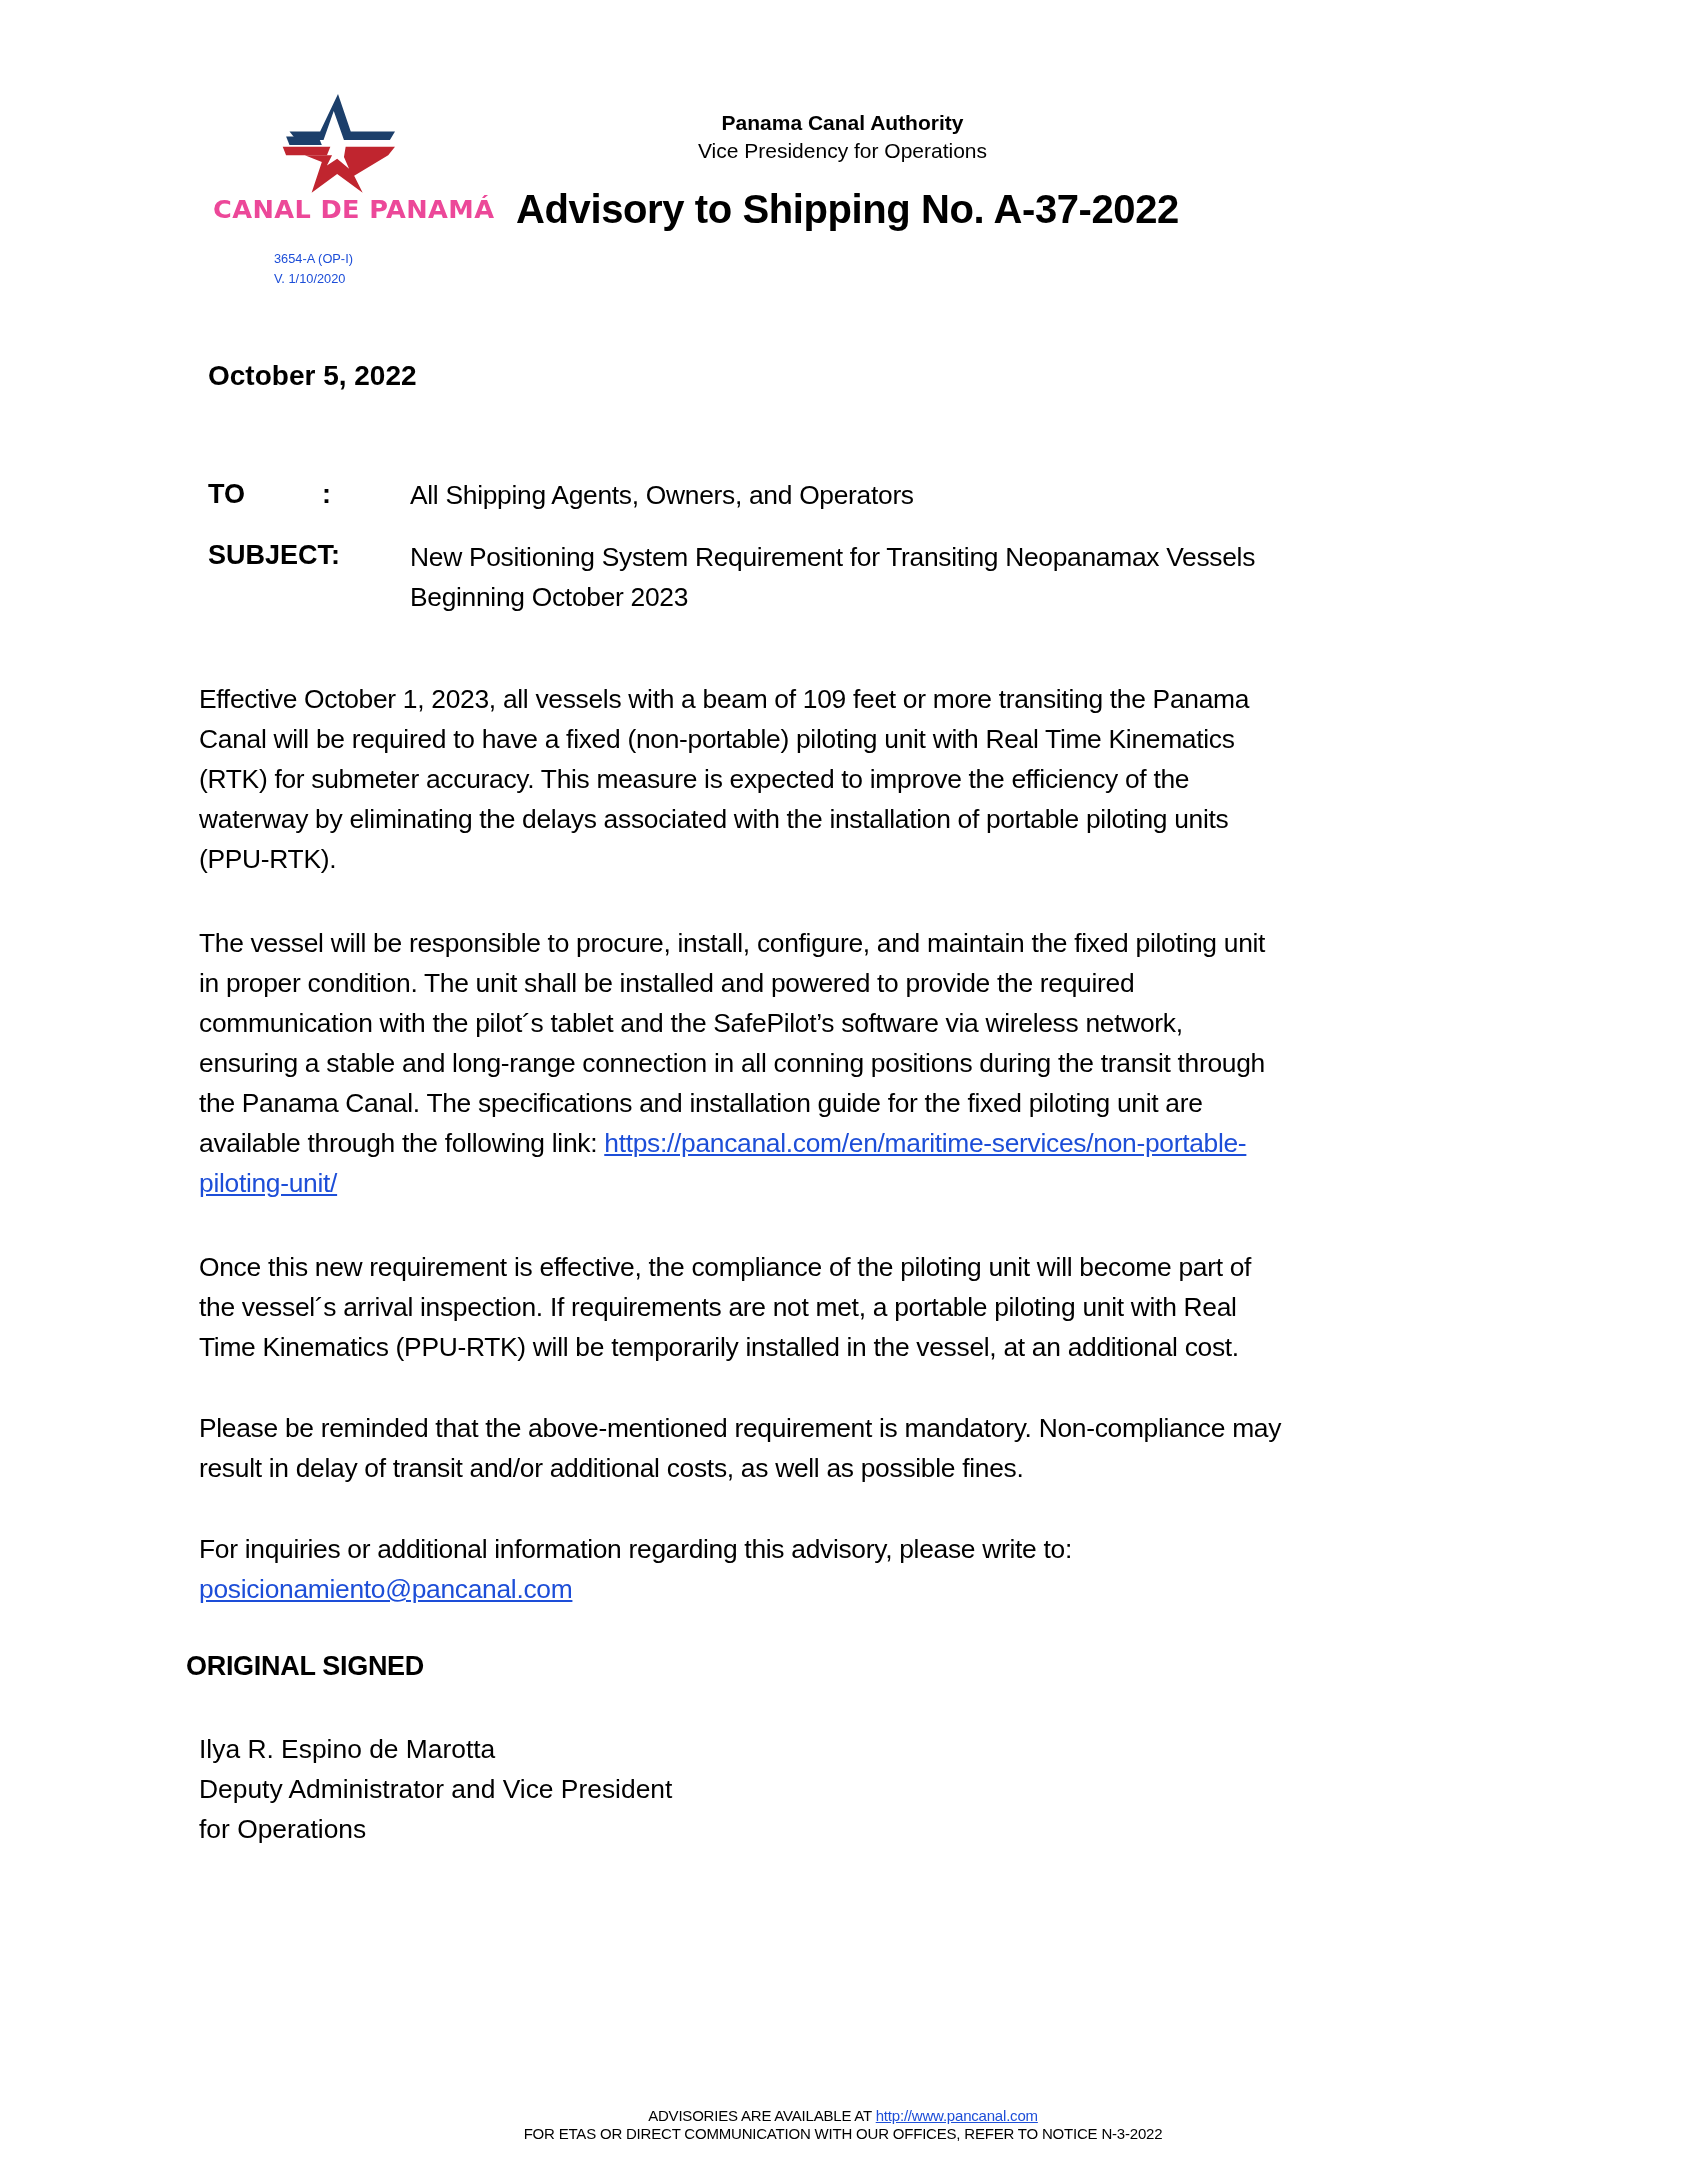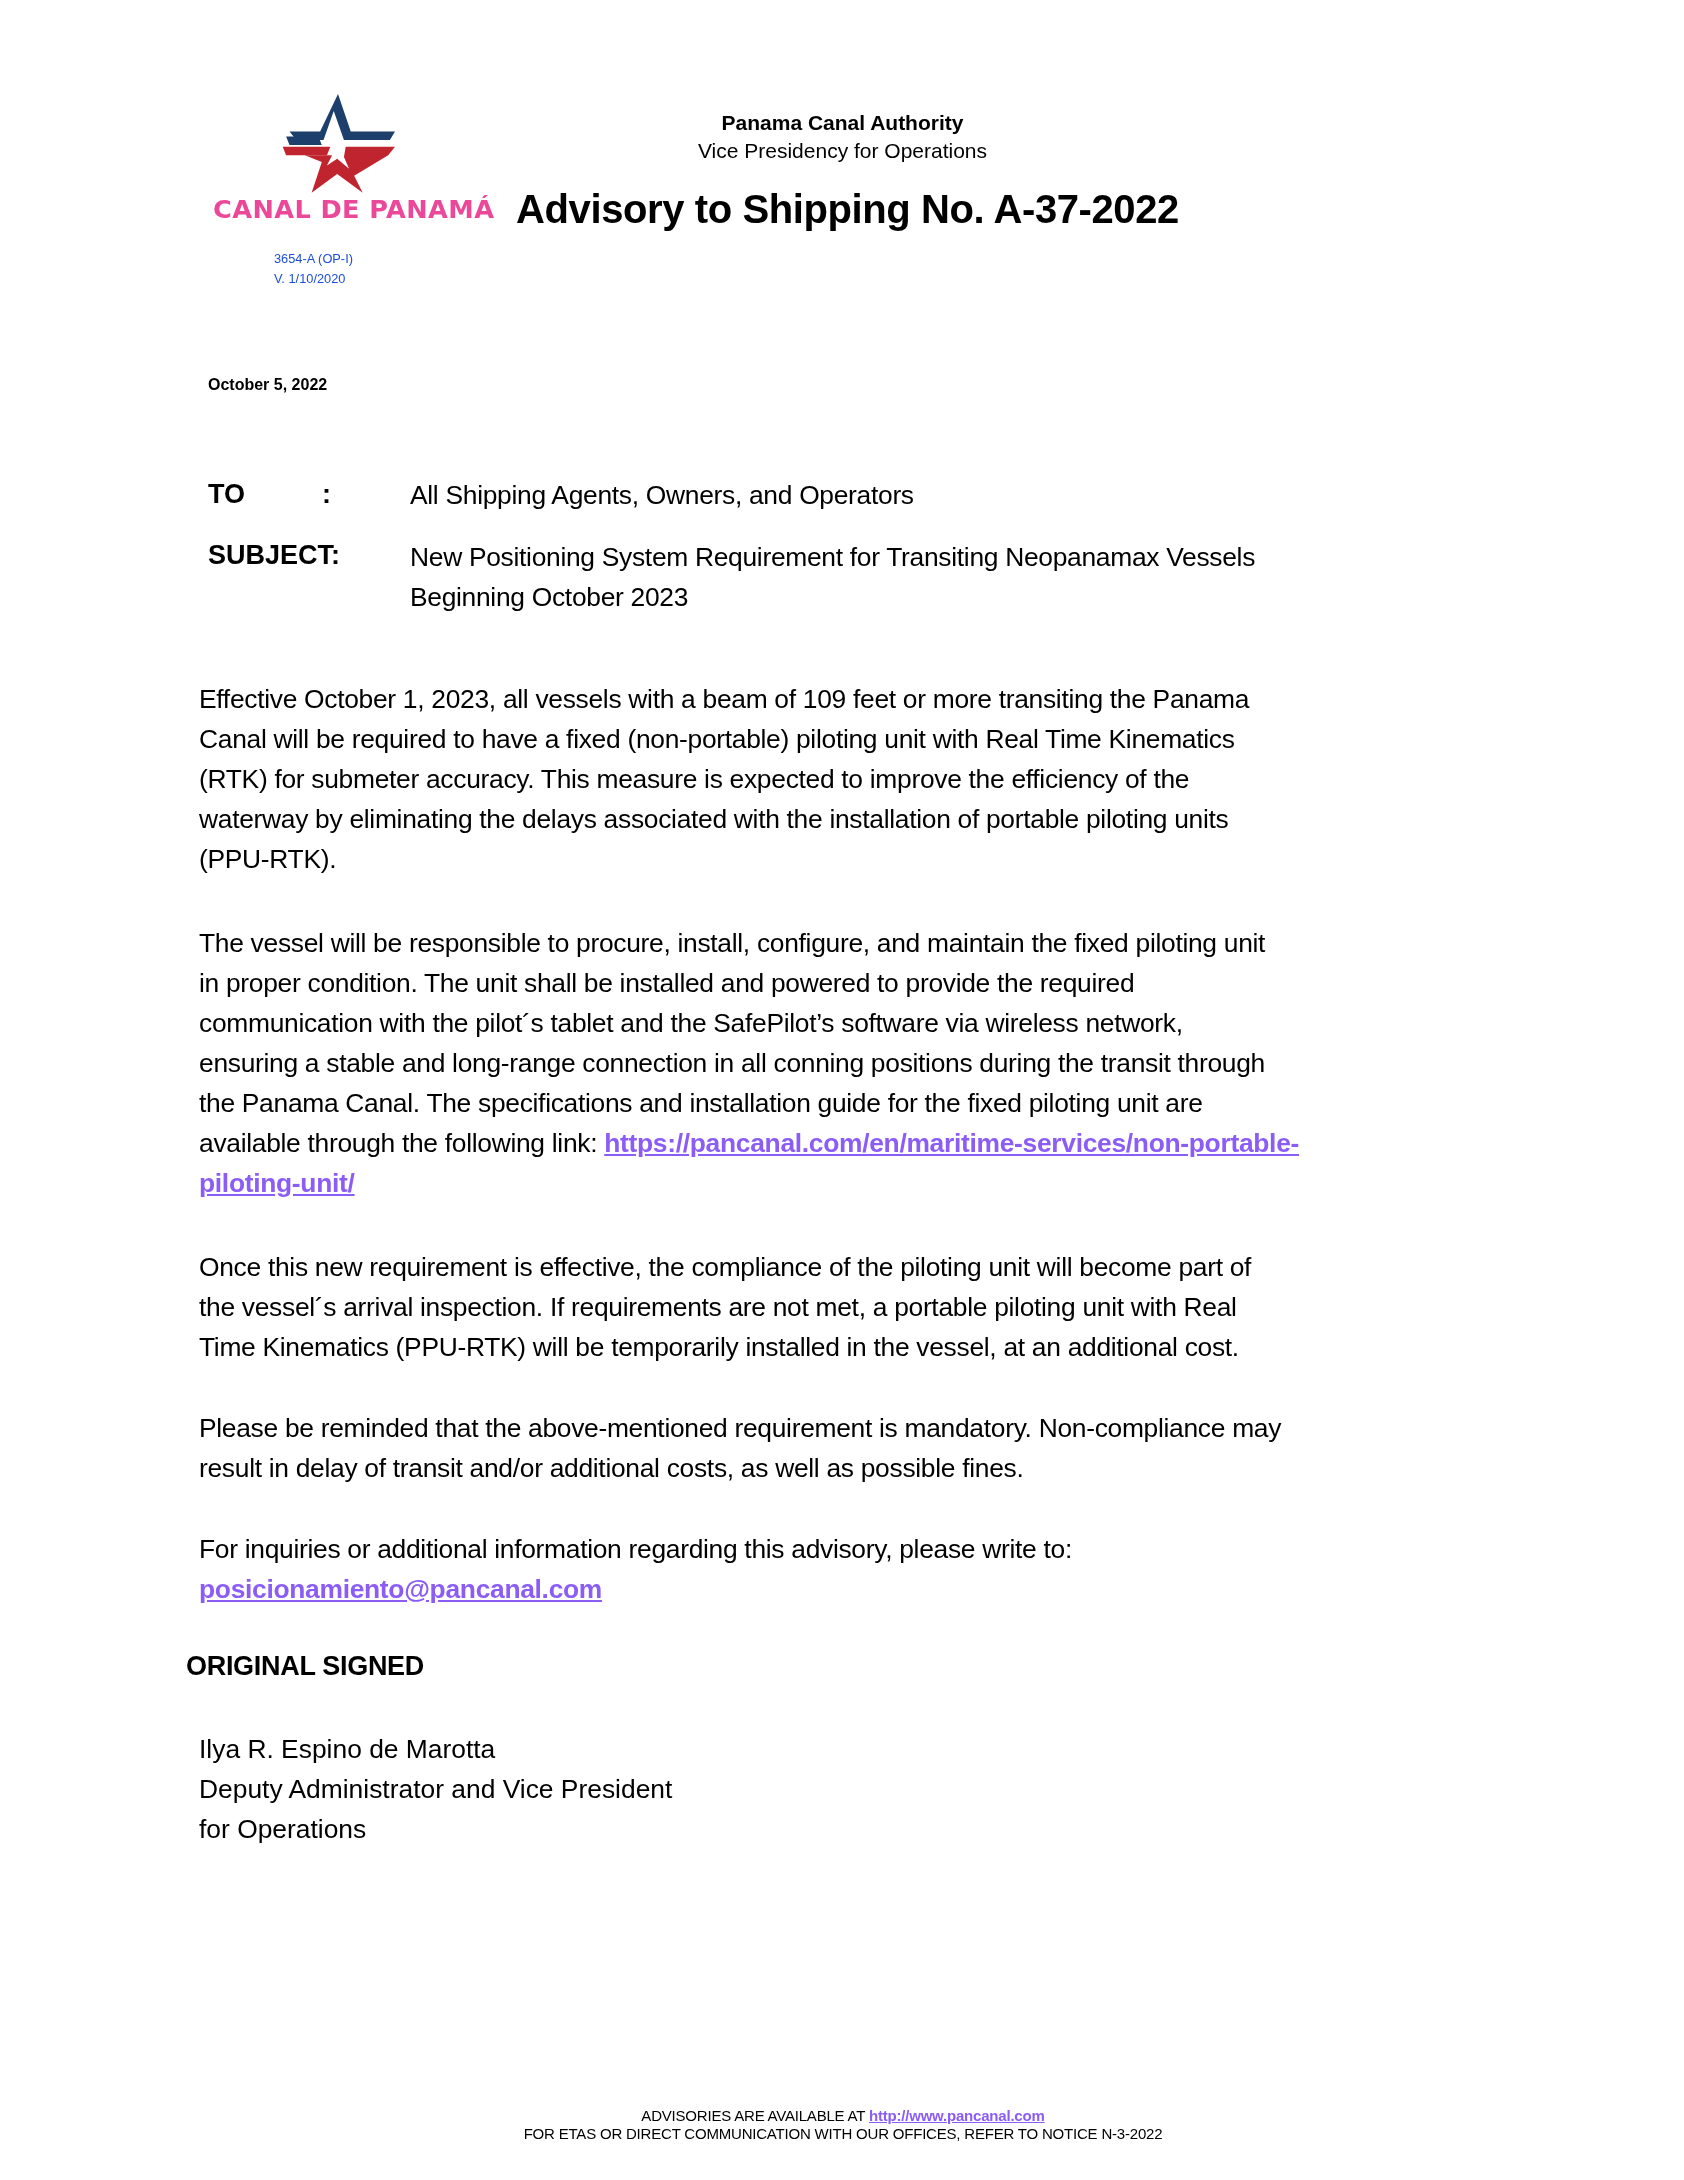--- a/index.html
+++ b/index.html
@@ -7,27 +7,27 @@
          font-family: "Liberation Sans", "DejaVu Sans", sans-serif; color: #000; }
   .abs { position: absolute; }
   .logo-star { left: 281px; top: 92px; width: 114px; height: 101px; }
   .logo-text { left: 213px; top: 194px; width: 247px; text-align: center;
                font-family: "DejaVu Sans", sans-serif; font-weight: bold; font-size: 25.6px;
                color: #ec4899; letter-spacing: 0.4px; white-space: nowrap; }
   .form-no { left: 274px; top: 249px; width: 136px; text-align: left; font-size: 12.8px; line-height: 19.6px; color: #1d4ed8; }
   .org { left: 587px; top: 109px; width: 511px; text-align: center; font-size: 21px; line-height: 28px; }
   .org .b { font-weight: bold; }
   .title { left: 511px; top: 187px; width: 673px; text-align: center; font-weight: bold; font-size: 40px; white-space: nowrap; letter-spacing: -0.4px; }
-  .date { left: 208px; top: 376px; font-weight: bold; font-size: 16px; }
+  .date { left: 208px; top: 360px; font-weight: bold; font-size: 28px; }
   .meta-label { left: 208px; font-weight: bold; font-size: 27px; }
   .meta-colon { left: 322px; font-weight: bold; font-size: 27px; }
   .meta-value { left: 410px; font-size: 26.4px; line-height: 40px; white-space: nowrap; letter-spacing: -0.3px; }
   .para { left: 199px; width: 1329px; font-size: 26.4px; line-height: 40px; letter-spacing: -0.3px; }
   .para .ln { display: block; white-space: nowrap; }
-  a.link { color: #8b5cf6; text-decoration: underline; font-weight: bold; }
+  a.link { color: #1d4ed8; text-decoration: underline; }
   .signed { left: 186px; top: 1651px; font-weight: bold; font-size: 27px; letter-spacing: -0.3px; }
   .sig { left: 199px; top: 1729px; font-size: 26.4px; line-height: 40px; }
   .sig .ln { display: block; white-space: nowrap; }
   .footer { left: 417px; top: 2107px; width: 852px; text-align: center; font-size: 15px; line-height: 18px; letter-spacing: -0.2px; }
   .footer .ln { display: block; white-space: nowrap; }
 </style>
 </head>
 <body>
 
 <div class="abs logo-star">

